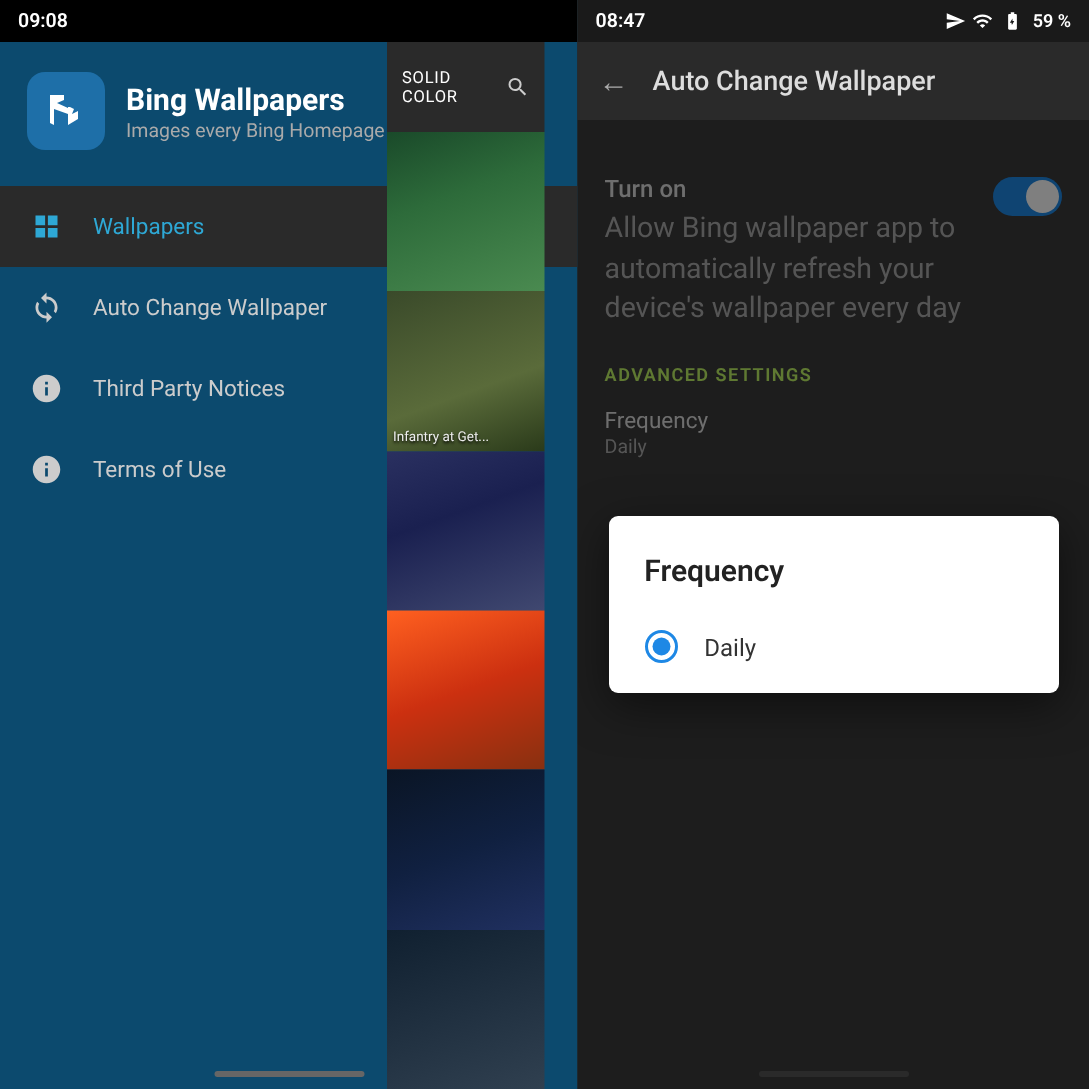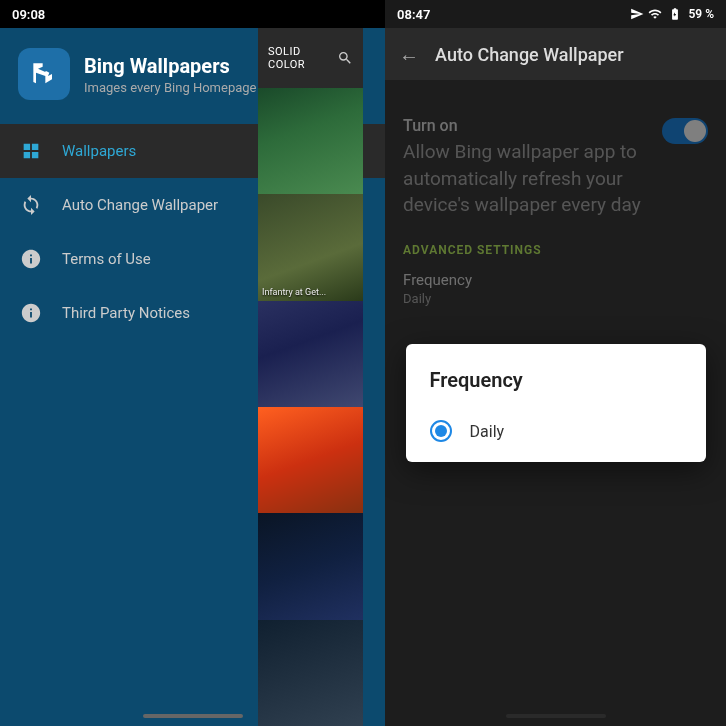--- a/index.html
+++ b/index.html
@@ -422,30 +422,30 @@
       </div>
       <span class="nav-item-label">Auto Change Wallpaper</span>
     </div>
 
     <div class="nav-item">
       <div class="nav-item-icon">
         <svg width="22" height="22" viewBox="0 0 24 24" class="icon-info">
           <path d="M12 2C6.48 2 2 6.48 2 12s4.48 10 10 10 10-4.48 10-10S17.52 2 12 2zm1 15h-2v-6h2v6zm0-8h-2V7h2v2z"></path>
         </svg>
       </div>
-      <span class="nav-item-label">Terms of Use</span>
+      <span class="nav-item-label">Third Party Notices</span>
     </div>
 
     <div class="nav-item">
       <div class="nav-item-icon">
         <svg width="22" height="22" viewBox="0 0 24 24" class="icon-info">
           <path d="M12 2C6.48 2 2 6.48 2 12s4.48 10 10 10 10-4.48 10-10S17.52 2 12 2zm1 15h-2v-6h2v6zm0-8h-2V7h2v2z"></path>
         </svg>
       </div>
-      <span class="nav-item-label">Third Party Notices</span>
+      <span class="nav-item-label">Terms of Use</span>
     </div>
   </div>
 
   <div class="wallpaper-grid">
     <div class="wallpaper-grid-top">
       <span class="solid-color-tag">SOLID COLOR</span>
       <svg width="20" height="20" viewBox="0 0 24 24" fill="#ccc">
         <path d="M15.5 14h-.79l-.28-.27A6.471 6.471 0 0 0 16 9.5 6.5 6.5 0 1 0 9.5 16c1.61 0 3.09-.59 4.23-1.57l.27.28v.79l5 4.99L20.49 19l-4.99-5zm-6 0C7.01 14 5 11.99 5 9.5S7.01 5 9.5 5 14 7.01 14 9.5 11.99 14 9.5 14z"></path>
       </svg>
     </div>

